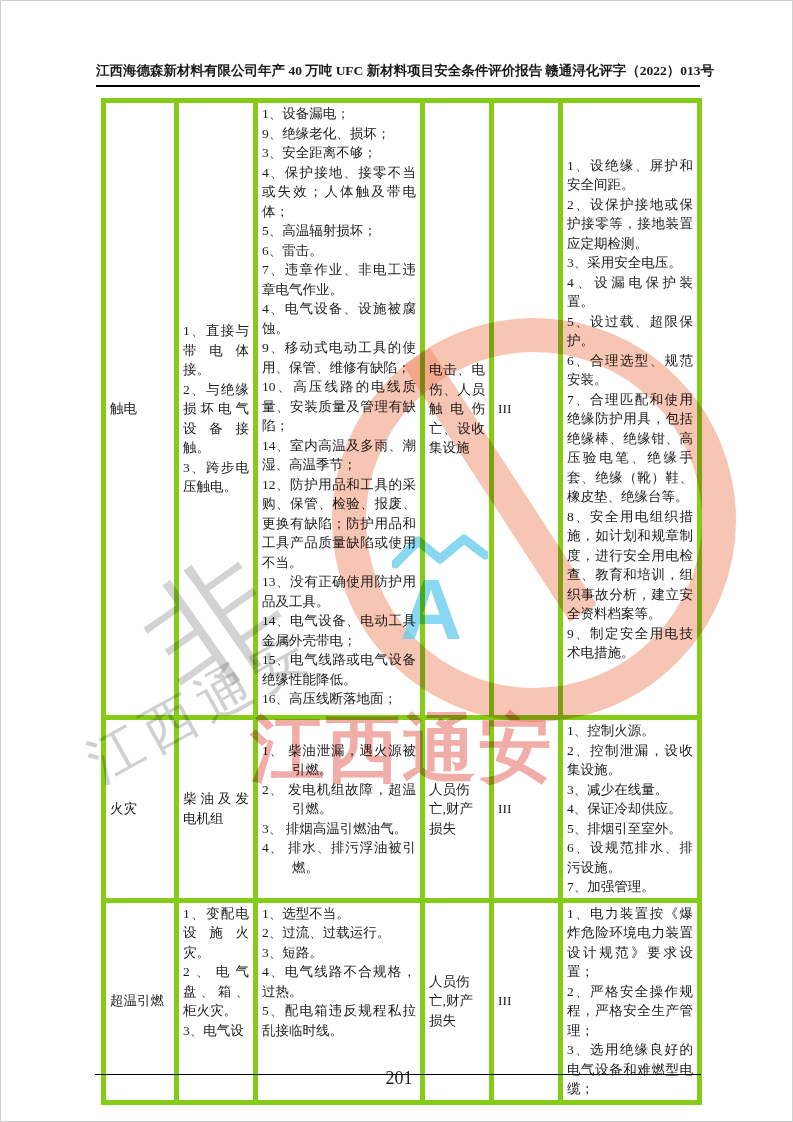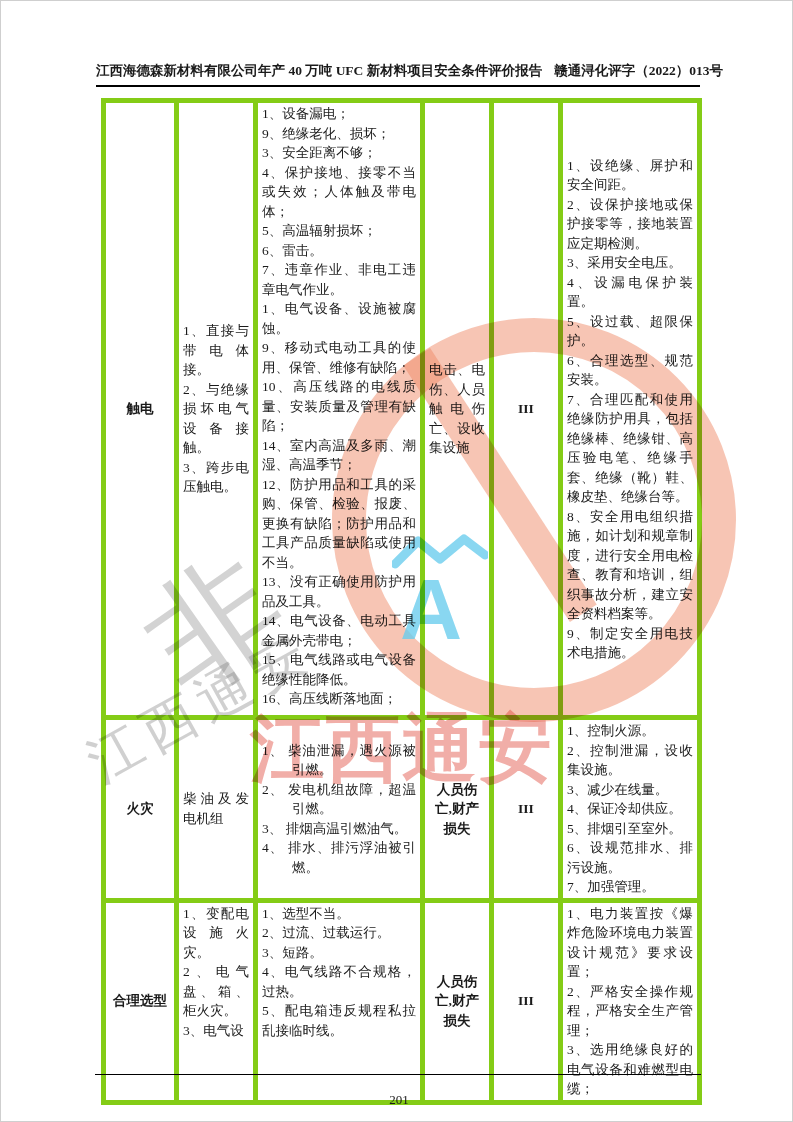--- a/index.html
+++ b/index.html
@@ -1,37 +1,37 @@
 <!DOCTYPE html>
 <html><head>
 <meta charset="utf-8">
 <style>
   html,body{margin:0;padding:0;background:#ffffff;}
   .page{position:relative;width:793px;height:1122px;background:#fff;overflow:hidden;
         font-family:"Liberation Serif","DejaVu Serif",serif;color:#1b1b1b;
         box-shadow:inset 0 0 0 1px #cfcfcf;}
   
   .header{position:absolute;left:96px;top:62px;width:604px;display:flex;
-          justify-content:space-between;align-items:flex-end;gap:12px;
+          justify-content:space-between;align-items:flex-end;gap:3px;
           border-bottom:2px solid #000;padding-bottom:5px;
           font-weight:bold;font-size:13.5px;white-space:nowrap;}
   
   table.doc{position:absolute;left:101px;top:98px;width:596px;
             border-collapse:collapse;table-layout:fixed;}
   table.doc td{border:5px solid #84cc16;font-size:13.5px;line-height:19.5px;
                padding:1px 4px;vertical-align:middle;overflow:hidden;word-break:break-all;}
   tr.r1{height:617px;} tr.r2{height:169px;} tr.r3{height:148px;}
   .v-top{vertical-align:top !important;}
-  .t-center{text-align:center;font-weight:bold;}
+  .t-center{text-align:left;}
   .t-just{text-align:justify;text-justify:inter-ideograph;}
   .cell-item{text-align:justify;text-justify:inter-ideograph;}
   .hang .cell-item, .cell-item.hang{padding-left:30px;text-indent:-30px;}
   
-  .page-number{position:absolute;left:101px;top:1092px;width:596px;
-               text-align:center;font-size:13px;}
+  .page-number{position:absolute;left:101px;top:1068px;width:596px;
+               text-align:center;font-size:18px;}
   .footer-line{position:absolute;left:95px;top:1074px;width:606px;
                border-top:1.5px solid #000;height:0;}
   
   .wm{position:absolute;inset:0;pointer-events:none;mix-blend-mode:multiply;}
   .wm *{position:absolute;}
   .wm-ring{left:332px;top:318px;width:336px;height:336px;border-radius:50%;
            border:34px solid rgba(240,140,105,0.5);}
   .wm-slash{left:347px;top:469px;width:306px;height:32px;
             background:rgba(240,140,105,0.5);transform:rotate(57deg);}
   .wm-red{left:250px;top:700px;font-size:74px;font-weight:bold;letter-spacing:2px;
@@ -74,21 +74,21 @@
             <div class="cell-item">3、跨步电压触电。</div>
           </td>
       <td class="v-top">
             <div class="cell-item">1、设备漏电；</div>
             <div class="cell-item">9、绝缘老化、损坏；</div>
             <div class="cell-item">3、安全距离不够；</div>
             <div class="cell-item">4、保护接地、接零不当或失效；人体触及带电体；</div>
             <div class="cell-item">5、高温辐射损坏；</div>
             <div class="cell-item">6、雷击。</div>
             <div class="cell-item">7、违章作业、非电工违章电气作业。</div>
-            <div class="cell-item">1、电气设备、设施被腐蚀。</div>
+            <div class="cell-item">4、电气设备、设施被腐蚀。</div>
             <div class="cell-item">9、移动式电动工具的使用、保管、维修有缺陷；</div>
             <div class="cell-item">10、高压线路的电线质量、安装质量及管理有缺陷；</div>
             <div class="cell-item">14、室内高温及多雨、潮湿、高温季节；</div>
             <div class="cell-item">12、防护用品和工具的采购、保管、检验、报废、更换有缺陷；防护用品和工具产品质量缺陷或使用不当。</div>
             <div class="cell-item">13、没有正确使用防护用品及工具。</div>
             <div class="cell-item">14、电气设备、电动工具金属外壳带电；</div>
             <div class="cell-item">15、电气线路或电气设备绝缘性能降低。</div>
             <div class="cell-item">16、高压线断落地面；</div>
           </td>
       <td class="t-just">电击、电伤、人员触电伤亡、设收集设施</td>
@@ -120,21 +120,21 @@
             <div class="cell-item">1、控制火源。</div>
             <div class="cell-item">2、控制泄漏，设收集设施。</div>
             <div class="cell-item">3、减少在线量。</div>
             <div class="cell-item">4、保证冷却供应。</div>
             <div class="cell-item">5、排烟引至室外。</div>
             <div class="cell-item">6、设规范排水、排污设施。</div>
             <div class="cell-item">7、加强管理。</div>
           </td>
     </tr>
     <tr class="r3">
-      <td class="t-center">合理选型</td>
+      <td class="t-center">超温引燃</td>
       <td class="v-top">
             <div class="cell-item">1、变配电设施火灾。</div>
             <div class="cell-item">2、电气盘、箱、柜火灾。</div>
             <div class="cell-item">3、电气设</div>
           </td>
       <td class="v-top">
             <div class="cell-item">1、选型不当。</div>
             <div class="cell-item">2、过流、过载运行。</div>
             <div class="cell-item">3、短路。</div>
             <div class="cell-item">4、电气线路不合规格，过热。</div>

